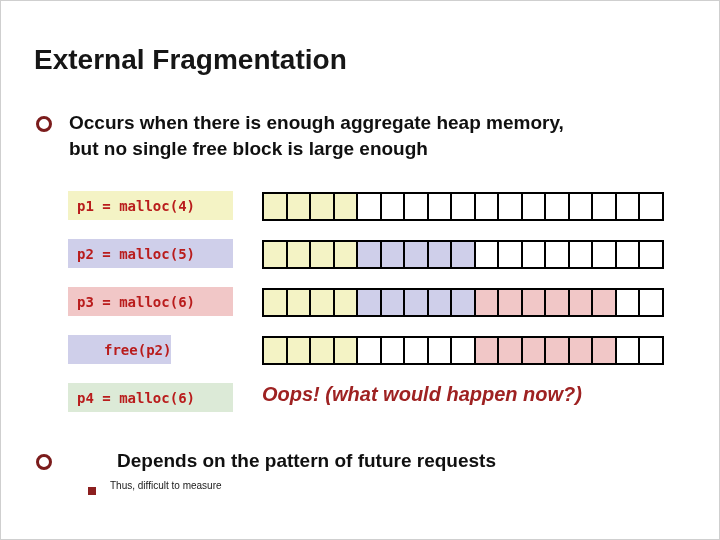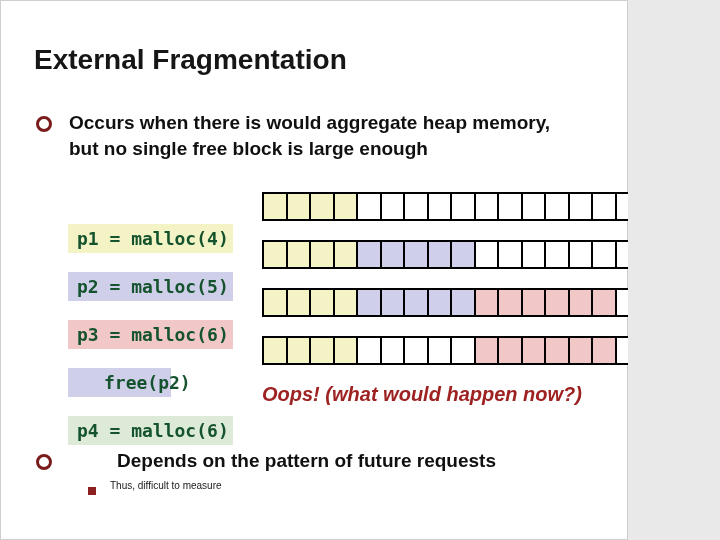--- a/index.html
+++ b/index.html
@@ -1,17 +1,17 @@
 <!DOCTYPE html>
 <html><head>
 <meta charset="utf-8">
 <style>
   html,body{margin:0;padding:0;background:#e9e9e9;}
   .slide{
-    position:relative;width:628px;height:540px;background:#ffffff;
+    position:relative;width:720px;height:540px;background:#ffffff;
     font-family:"Liberation Sans",sans-serif;overflow:hidden;
     box-shadow:0 0 0 1px #cfcfcf inset;
   }
   .title{
     position:absolute;left:34px;top:44px;margin:0;
     font-size:28px;font-weight:bold;color:#161616;letter-spacing:0;
   }
   .bullet{position:absolute;display:flex;align-items:flex-start;}
   .ring{
     width:10px;height:10px;border:3px solid #7b1c1c;border-radius:50%;
@@ -26,21 +26,21 @@
   .subbullet{position:absolute;left:88px;top:480px;display:flex;align-items:flex-start;}
   .sq{
     width:8px;height:8px;background:#8c1f1f;display:inline-block;
     margin-top:7px;flex:0 0 auto;
   }
   .subtext{margin-left:14px;font-size:10px;font-weight:normal;color:#1a1a1a;}
   .code-label{
     position:absolute;left:68px;height:29px;display:flex;align-items:center;
     padding-left:9px;box-sizing:border-box;width:165px;
     font-family:"DejaVu Sans Mono","Liberation Mono",monospace;
-    font-size:18px;font-weight:bold;color:#14532d;margin-top:33px;
+    font-size:14px;font-weight:bold;color:#b91c1c;
   }
   .code-label.narrow{width:103px;}
   .cellstrip{
     position:absolute;left:262px;display:flex;
     border:2.5px solid #000;background:#fff;
   }
   .cell{
     width:21.5px;height:25px;border-right:2px solid #000;flex:0 0 auto;
   }
   .cell:last-child{border-right:none;}
@@ -52,21 +52,21 @@
 </head>
 <body>
 
 <div class="slide">
 
   <h1 class="title">External Fragmentation</h1>
 
   <div class="bullet b1">
     <span class="ring"></span>
     <div class="btext">
-      <div>Occurs when there is would aggregate heap memory,</div>
+      <div>Occurs when there is enough aggregate heap memory,</div>
       <div>but no single free block is large enough</div>
     </div>
   </div>
 
   <div id="memory-rows">
       <div class="code-label" style="top: 191px; background: rgb(244, 243, 197);">p1 = malloc(4)</div>
       <div class="cellstrip" style="top: 192px;">
         <div class="cell" style="background: rgb(244, 243, 197);"></div>
         <div class="cell" style="background: rgb(244, 243, 197);"></div>
         <div class="cell" style="background: rgb(244, 243, 197);"></div>

